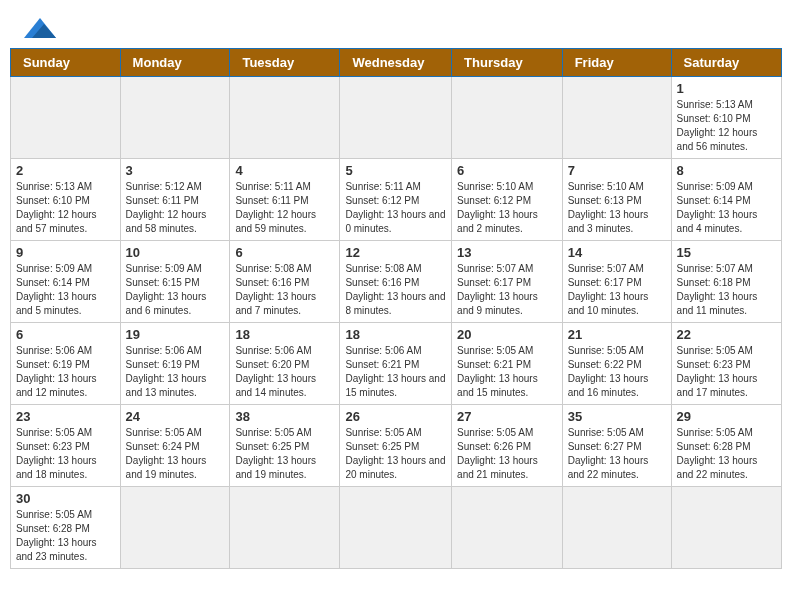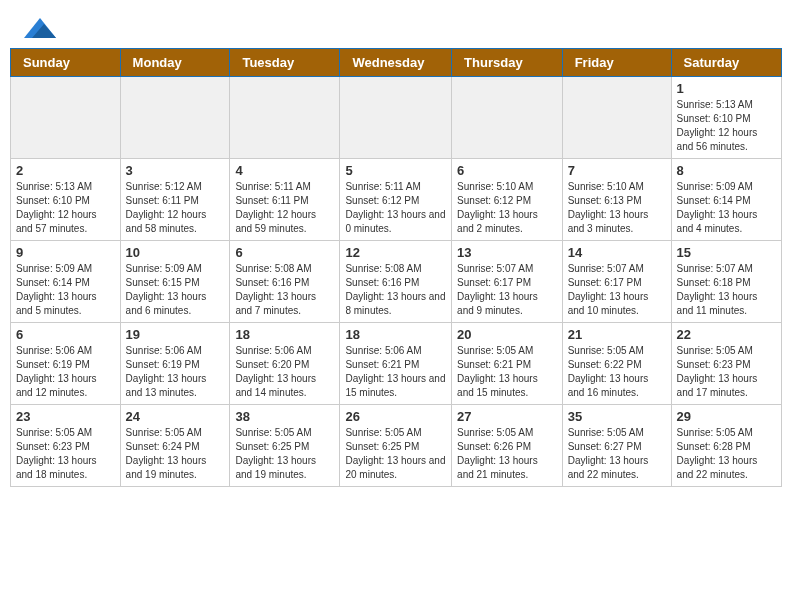--- a/index.html
+++ b/index.html
@@ -310,14 +310,28 @@
 Sunset: 6:27 PM
 Daylight: 13 hours and 22 minutes.</div>
         </td>
         <td>
           <span class="day-number">29</span>
           <div class="day-info">Sunrise: 5:05 AM
 Sunset: 6:28 PM
 Daylight: 13 hours and 22 minutes.</div>
         </td>
       </tr>
+      <tr class="last-row">
+        <td class="has-data">
+          <span class="day-number">30</span>
+          <div class="day-info">Sunrise: 5:05 AM
+Sunset: 6:28 PM
+Daylight: 13 hours and 23 minutes.</div>
+        </td>
+        <td class="empty"></td>
+        <td class="empty"></td>
+        <td class="empty"></td>
+        <td class="empty"></td>
+        <td class="empty"></td>
+        <td class="empty"></td>
+      </tr>
     </tbody>
 </table>
 
 </body></html>

